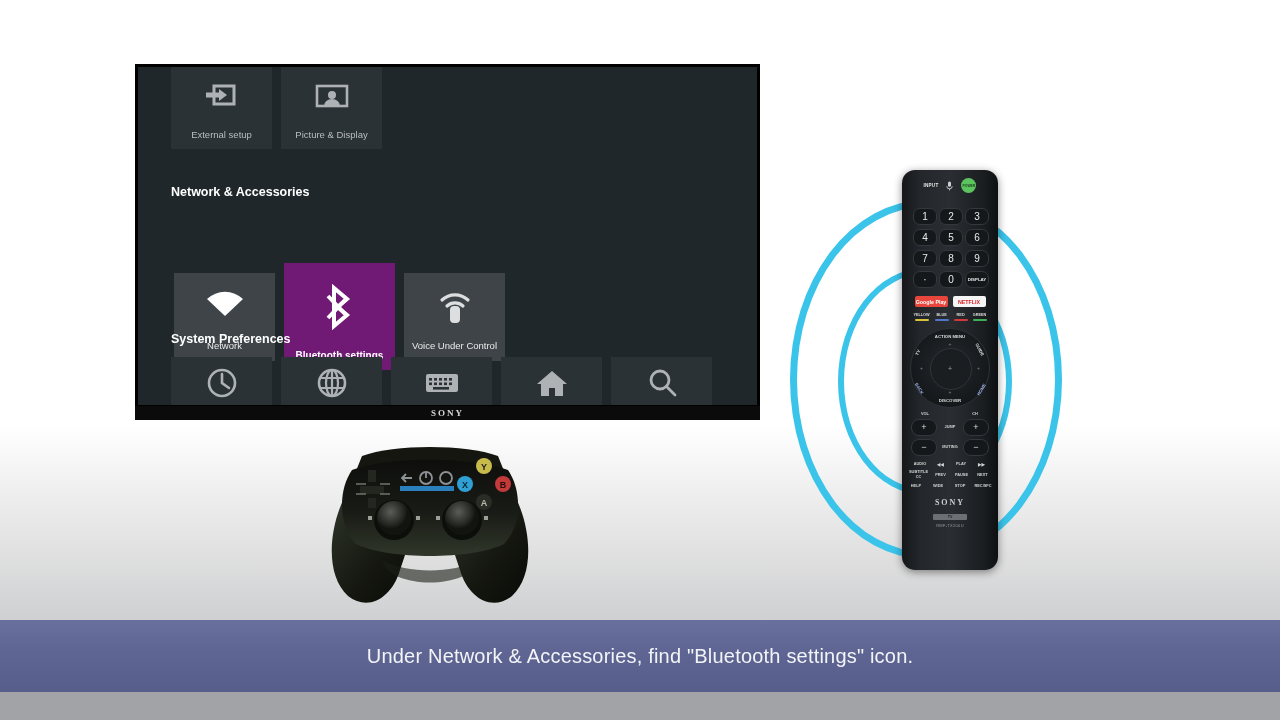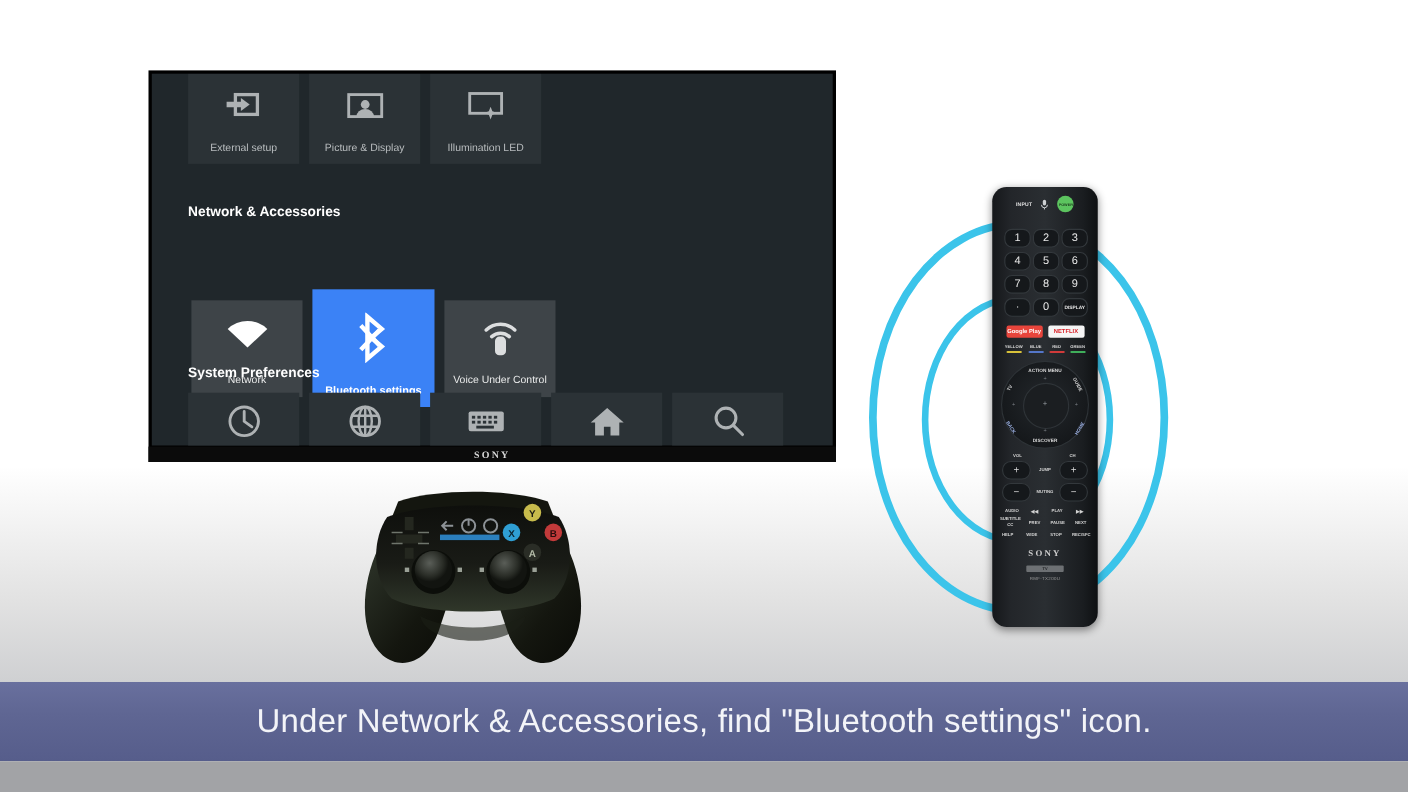--- a/index.html
+++ b/index.html
@@ -10,21 +10,21 @@
   }
   #stage{position:relative;width:1280px;height:720px;overflow:hidden;}
 
   
   .bg-top{position:absolute;left:0;top:0;width:1280px;height:430px;background:#ffffff;}
   .bg-grad{position:absolute;left:0;top:424px;width:1280px;height:196px;
     background:linear-gradient(to bottom,#ffffff 0%,#f2f2f2 28%,#e2e2e2 62%,#cfd0d2 100%);}
   .caption-bar{position:absolute;left:0;top:620px;width:1280px;height:72px;
     background:linear-gradient(to bottom,#69709e 0%,#5f6693 40%,#565d8b 100%);
     display:flex;align-items:center;justify-content:center;}
-  .caption-text{color:#f3f4f8;font-size:30px;letter-spacing:.2px;white-space:nowrap;}
+  .caption-text{color:#f3f4f8;font-size:20px;letter-spacing:.2px;white-space:nowrap;}
   .bottom-bar{position:absolute;left:0;top:692px;width:1280px;height:28px;background:#a2a3a6;}
 
   
   .tv{position:absolute;left:135px;top:64px;width:625px;height:356px;background:#000;}
   .tv-screen{position:absolute;left:3px;top:3px;width:619px;height:338px;background:#20272b;overflow:hidden;}
   .tv-bezel{position:absolute;left:0;bottom:0;width:625px;height:14px;background:#0b0b0b;
     display:flex;align-items:center;justify-content:center;}
   .sony-logo{color:#d8d8d8;font-family:"Liberation Serif",serif;font-weight:bold;
     font-size:9px;letter-spacing:2px;}
 
@@ -41,21 +41,21 @@
 
   
   .row1{position:absolute;top:0;left:0;}
   .row1 .tile{height:82px;}
   .row1 .tile-ico svg{margin-top:-4px;}
 
   
   .row2{position:absolute;top:196px;left:3px;align-items:center;}
   .row2 .tile{height:88px;background:#3e4448;}
   .row2 .tile .tile-lbl{color:#e9eaea;}
-  .row2 .tile.sel{width:111px;height:107px;background:#3b82f6;margin-top:0;}
+  .row2 .tile.sel{width:111px;height:107px;background:#701a75;margin-top:0;}
   .row2 .tile.sel .tile-lbl{color:#ffffff;font-size:10px;font-weight:bold;}
 
   
   .row3{position:absolute;top:290px;left:0;}
   .row3 .tile{height:52px;background:#2b3236;justify-content:center;}
 
   .ttl-net{position:absolute;top:118px;left:0;}
   .ttl-sys{position:absolute;top:265px;left:0;}
 
   
@@ -120,29 +120,20 @@
           <div class="tile">
             <div class="tile-ico">
               <svg width="40" height="32" viewBox="0 0 40 32">
                 <rect x="5" y="6" width="30" height="20" fill="none" stroke="#aeb2b4" stroke-width="2.6"></rect>
                 <circle cx="20" cy="15" r="4" fill="#aeb2b4"></circle>
                 <path d="M12 26 a8 7 0 0 1 16 0 z" fill="#aeb2b4"></path>
               </svg>
             </div>
             <div class="tile-lbl">Picture &amp; Display</div>
           </div>
-          <div class="tile">
-            <div class="tile-ico">
-              <svg width="40" height="32" viewBox="0 0 40 32">
-                <rect x="5" y="5" width="29" height="18" fill="none" stroke="#aeb2b4" stroke-width="2.6"></rect>
-                <path d="M24 17 l1.6 4.2 4.2 1.6 -4.2 1.6 -1.6 4.2 -1.6 -4.2 -4.2 -1.6 4.2 -1.6 z" fill="#aeb2b4"></path>
-              </svg>
-            </div>
-            <div class="tile-lbl">Illumination LED</div>
-          </div>
         </div>
 
         <div class="sec-title ttl-net">Network &amp; Accessories</div>
 
         <div class="row row2">
           <div class="tile">
             <div class="tile-ico">
               <svg width="40" height="34" viewBox="0 0 40 34">
                 <path d="M20 26 L2 9 a26 26 0 0 1 36 0 z" fill="#ffffff"></path>
               </svg>

